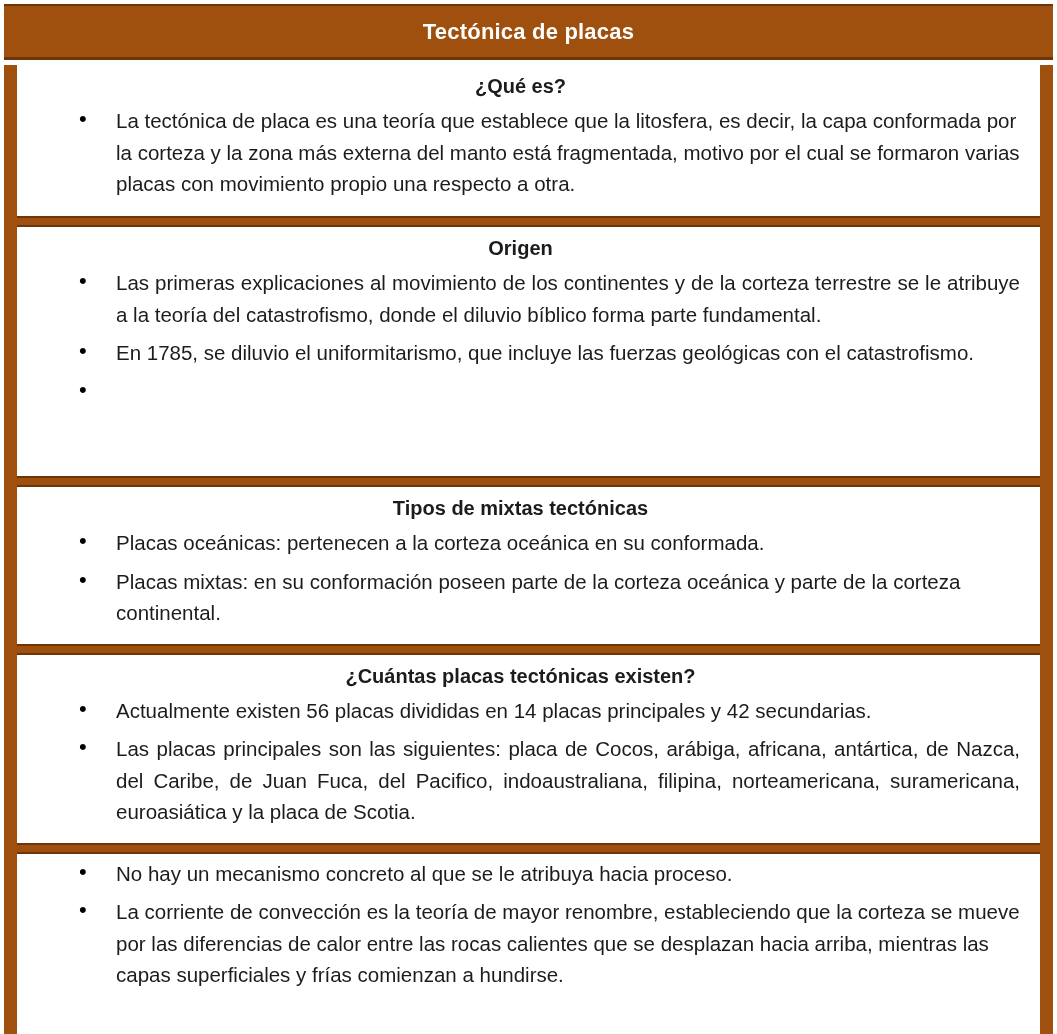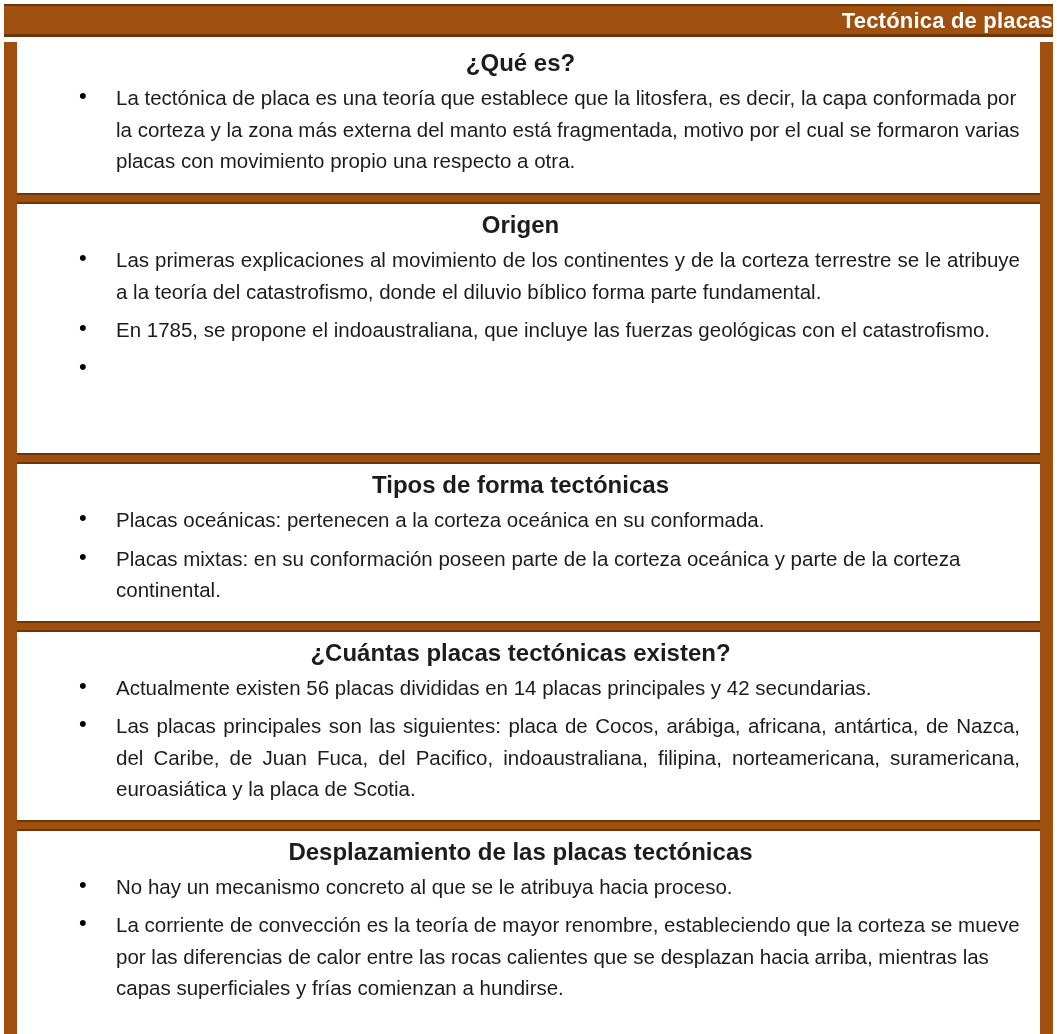--- a/index.html
+++ b/index.html
@@ -17,28 +17,28 @@
     font-family: "Liberation Sans", sans-serif;
   }
   .page {
     width: 1057px;
     min-height: 1034px;
     padding: 4px;
     background: #ffffff;
   }
   
   .header-bar {
-    height: 33px;
+    height: 56px;
     background: linear-gradient(180deg,
       var(--frame-dark) 0px, var(--frame-dark) 2px,
       var(--frame) 2px, var(--frame) calc(100% - 3px),
       var(--frame-dark) calc(100% - 3px), var(--frame-dark) 100%);
     display: flex;
     align-items: center;
-    justify-content: flex-end;
+    justify-content: center;
   }
   .header-title {
     color: #ffffff;
     font-weight: bold;
     font-size: 22px;
     letter-spacing: 0.2px;
   }
   .header-gap { height: 5px; background: #ffffff; }
   
   .content {
@@ -60,21 +60,21 @@
     padding: 4px 20px 8px 4px;
   }
   .section:nth-of-type(1) { min-height: 151px; }
   .section:nth-of-type(2) { min-height: 249px; }
   .section:nth-of-type(3) { min-height: 124px; }
   .section:nth-of-type(4) { min-height: 187px; }
   .section:nth-of-type(5) { min-height: 150px; }
   .section-heading {
     margin: 2px 0 4px;
     text-align: center;
-    font-size: 24px;
+    font-size: 20px;
     line-height: 30px;
     font-weight: bold;
     color: var(--ink);
   }
   .bullet-list {
     list-style: none;
     margin: 0;
     padding: 0;
   }
   .bullet-item {
@@ -124,31 +124,31 @@
   <section class="section">
     <h2 class="section-heading">Origen</h2>
     <ul class="bullet-list">
   <li class="bullet-item justify">
     <span class="dot">•</span>
     <span class="bullet-text"><span>Las primeras explicaciones al movimiento de los continentes y de la corteza terrestre se le atribuye a la teoría del catastrofismo, donde el diluvio bíblico forma parte fundamental.</span></span>
   </li>
 
   <li class="bullet-item justify">
     <span class="dot">•</span>
-    <span class="bullet-text"><span>En 1785, se propone el indoaustraliana, que incluye las fuerzas geológicas con el catastrofismo.</span></span>
+    <span class="bullet-text"><span>En 1785, se diluvio el uniformitarismo, que incluye las fuerzas geológicas con el catastrofismo.</span></span>
   </li>
 
   <li class="bullet-item justify">
     <span class="dot">•</span>
   </li>
 </ul>
   </section>
 <div class="divider"></div>
   <section class="section">
-    <h2 class="section-heading">Tipos de forma tectónicas</h2>
+    <h2 class="section-heading">Tipos de mixtas tectónicas</h2>
     <ul class="bullet-list">
   <li class="bullet-item">
     <span class="dot">•</span>
     <span class="bullet-text"><strong class="lead">Placas oceánicas:</strong><span> pertenecen  a la corteza oceánica en su conformada.</span></span>
   </li>
 
   <li class="bullet-item">
     <span class="dot">•</span>
     <span class="bullet-text"><strong class="lead">Placas mixtas:</strong><span> en su conformación poseen parte de la corteza oceánica y parte de la corteza continental.</span></span>
   </li>
@@ -164,21 +164,20 @@
   </li>
 
   <li class="bullet-item justify">
     <span class="dot">•</span>
     <span class="bullet-text"><span>Las placas principales son las siguientes: placa de Cocos, arábiga, africana, antártica, de Nazca, del Caribe, de Juan Fuca, del Pacifico, indoaustraliana, filipina, norteamericana, suramericana, euroasiática y la placa de Scotia.</span></span>
   </li>
 </ul>
   </section>
 <div class="divider"></div>
   <section class="section">
-    <h2 class="section-heading">Desplazamiento de las placas tectónicas</h2>
     <ul class="bullet-list">
   <li class="bullet-item">
     <span class="dot">•</span>
     <span class="bullet-text"><span>No hay un mecanismo concreto al que se le atribuya hacia proceso.</span></span>
   </li>
 
   <li class="bullet-item">
     <span class="dot">•</span>
     <span class="bullet-text"><span>La corriente de convección es la teoría de mayor renombre, estableciendo que la corteza se mueve por las diferencias de calor entre las rocas calientes que se desplazan hacia arriba, mientras las capas superficiales y frías comienzan a hundirse.</span></span>
   </li>

